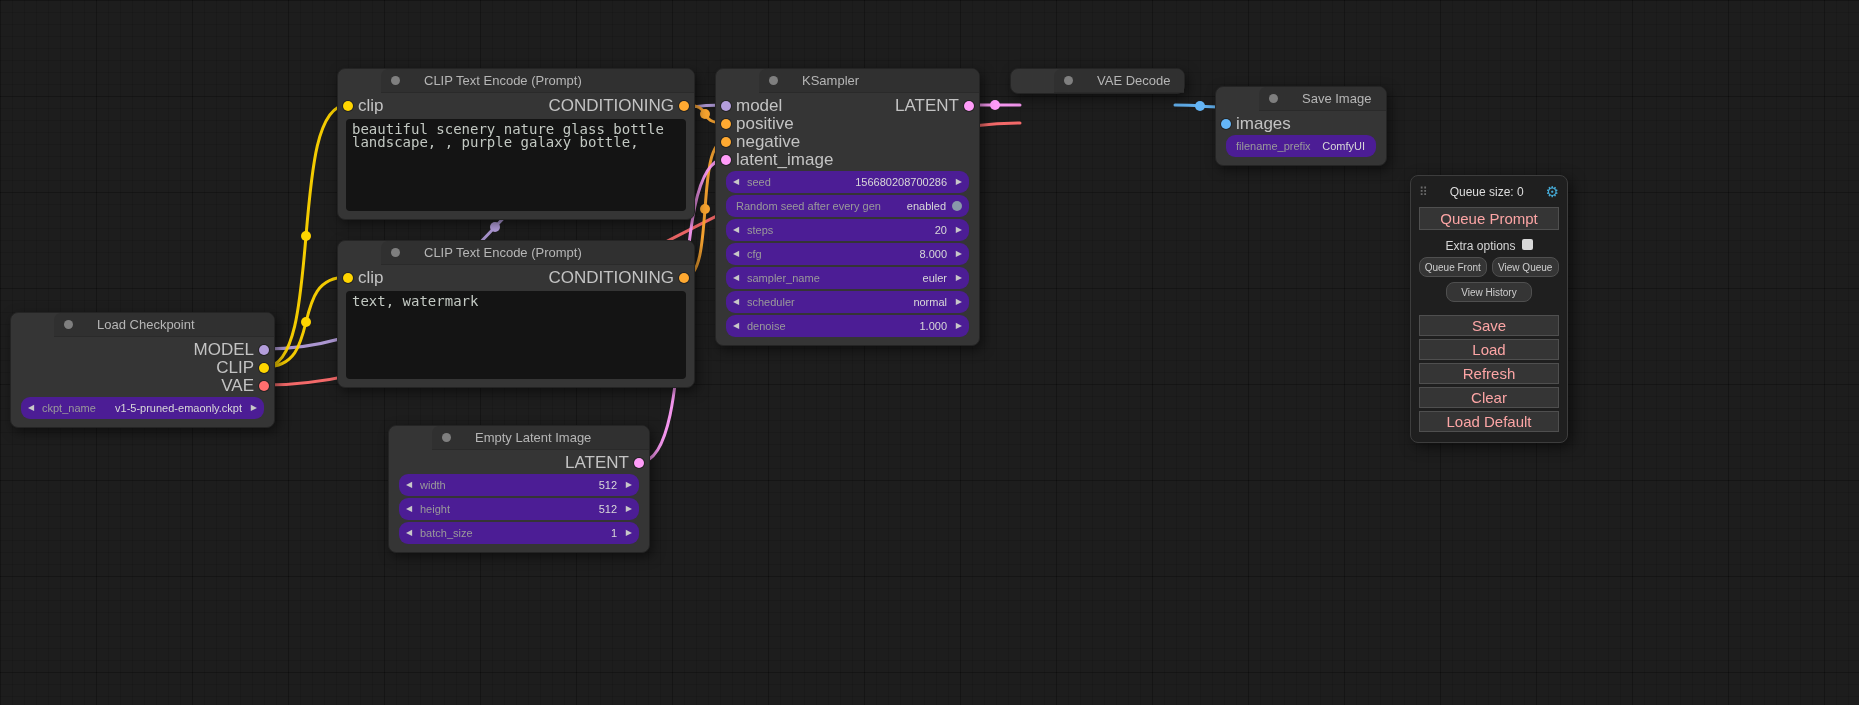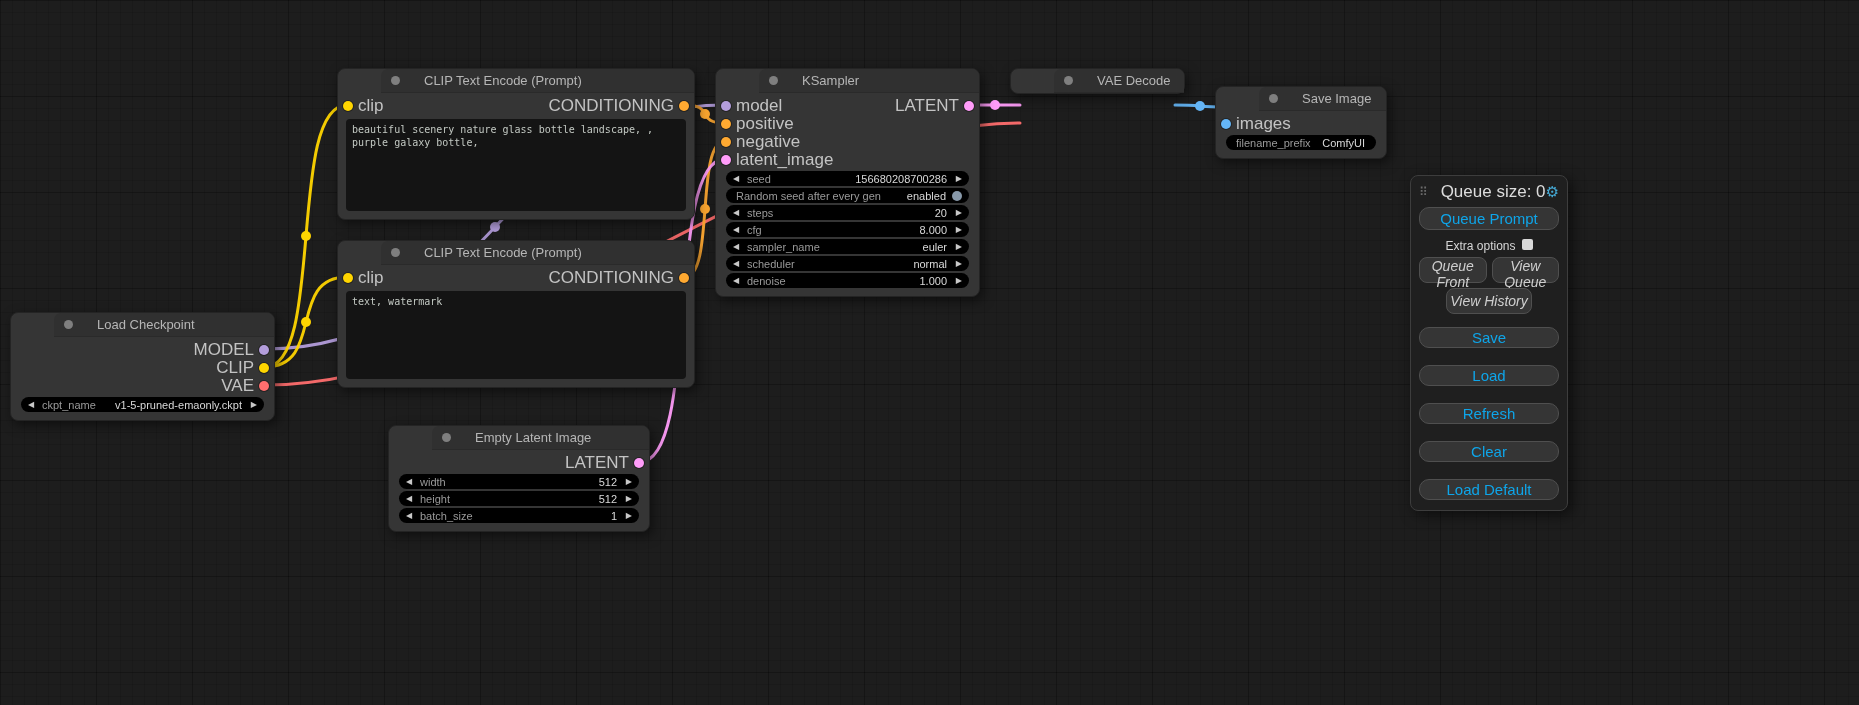--- a/index.html
+++ b/index.html
@@ -34,64 +34,64 @@
               font-size:17px; color:#c3c3c3; }
   .in-label  { margin-left:20px; }
   .out-label { margin-left:auto; margin-right:20px; }
   .port { position:absolute; width:10px; height:10px; border-radius:50%; top:4px;
           box-shadow:0 0 0 1px rgba(0,0,0,0.35); }
   .port.in  { left:5px; }
   .port.out { right:5px; }
   .c-model{background:#B39DDB}.c-clip{background:#FFD500}.c-vae{background:#FF6E6E}
   .c-cond{background:#FFA931}.c-latent{background:#FF9CF9}.c-image{background:#64B5F6}
 
-  .widget { height:15px; margin:2px 10px 0; background:#000000; border-radius:9px;
+  .widget { height:22px; margin:2px 10px 0; background:#4c1d95; border-radius:9px;
             display:flex; align-items:center; padding:0 7px; font-size:11px; }
   .warrow { color:#c8c8c8; font-size:8px; width:11px; flex:0 0 auto; line-height:18px; }
   .warrow.right { text-align:right; }
   .wname  { color:#9a9a9a; margin-left:3px; white-space:nowrap; }
   .wvalue { color:#d8d8d8; margin-left:auto; margin-right:4px; white-space:nowrap; }
   .toggle-dot { width:10px; height:10px; border-radius:50%; background:#8899AA;
                 flex:0 0 auto; margin-left:2px; }
 
   .textarea { margin:4px 8px 0; background:#141414; border-radius:4px; padding:4px 6px;
-              font-family:"DejaVu Sans Mono", monospace; font-size:10px; line-height:13px;
+              font-family:"DejaVu Sans Mono", monospace; font-size:14px; line-height:13px;
               color:#c3c9c3; overflow:hidden; white-space:pre-wrap; word-wrap:break-word; }
 
   
   #node-load-checkpoint { left:10px;  top:312px; width:265px; }
   #node-clip-pos        { left:337px; top:68px;  width:358px; }
   #node-clip-neg        { left:337px; top:240px; width:358px; }
   #node-empty-latent    { left:388px; top:425px; width:262px; }
   #node-ksampler        { left:715px; top:68px;  width:265px; }
   #node-vae-decode      { left:1010px;top:68px;  width:175px; }
   #node-save-image      { left:1215px;top:86px;  width:172px; }
   #ta-pos { height:92px; }
   #ta-neg { height:88px; }
 
   
   #queue-panel { position:absolute; left:1410px; top:175px; width:158px; z-index:3;
                  background:#1f1f1f; border:1px solid #3d3d3d; border-radius:8px;
                  padding:7px 8px 10px; box-shadow:4px 4px 14px rgba(0,0,0,0.55); }
   .qp-header { display:flex; align-items:center; height:17px; }
   .drag-handle { color:#6b6b6b; font-size:12px; cursor:grab; }
-  .qp-title { flex:1; text-align:right; color:#dcdcdc; font-size:17px; }
+  .qp-title { flex:1; text-align:center; color:#dcdcdc; font-size:12px; }
   .gear-icon { color:#45AAD6; font-size:15px; cursor:pointer; }
-  button { font-family:inherit; background:#353535; border:1px solid #4f4f4f; color:#0ea5e9;
-           border-radius:10px; cursor:pointer; display:block; }
+  button { font-family:inherit; background:#353535; border:1px solid #4f4f4f; color:#fca5a5;
+           border-radius:0; cursor:pointer; display:block; }
   .qp-queue { width:100%; height:23px; font-size:15px; margin-top:7px; }
   .qp-extra { display:flex; justify-content:center; gap:6px;
               color:#d6d6d6; font-size:12px; margin-top:9px; height:13px; }
   .qp-check { width:11px; height:11px; background:#d9d9d9; border-radius:2px; cursor:pointer; }
   .qp-row { display:flex; gap:5px; margin-top:5px; }
   .qp-row .qp-small { flex:1; }
   .qp-row.center { justify-content:center; }
   .qp-row.center .qp-small { flex:0 0 62%; }
-  .qp-small { height:26px; font-size:14px; border-radius:8px; padding:0; color:#cfcfcf;font-style:italic; }
-  .qp-big { width:100%; height:21px; font-size:15px; margin-top:17px; }
+  .qp-small { height:20px; font-size:10px; border-radius:8px; padding:0; color:#cfcfcf; }
+  .qp-big { width:100%; height:21px; font-size:15px; margin-top:3px; }
   .qp-big.first { margin-top:13px; }
 </style>
 </head>
 <body>
 
 <div id="canvas">
 
   <svg id="wires" width="1859" height="705">
     <path d="M 265 349 C 495 349, 495 105, 725 105" stroke="#B39DDB"></path>
     <path d="M 265 367 C 325 367, 287 105, 347 105" stroke="#FFD500"></path>

